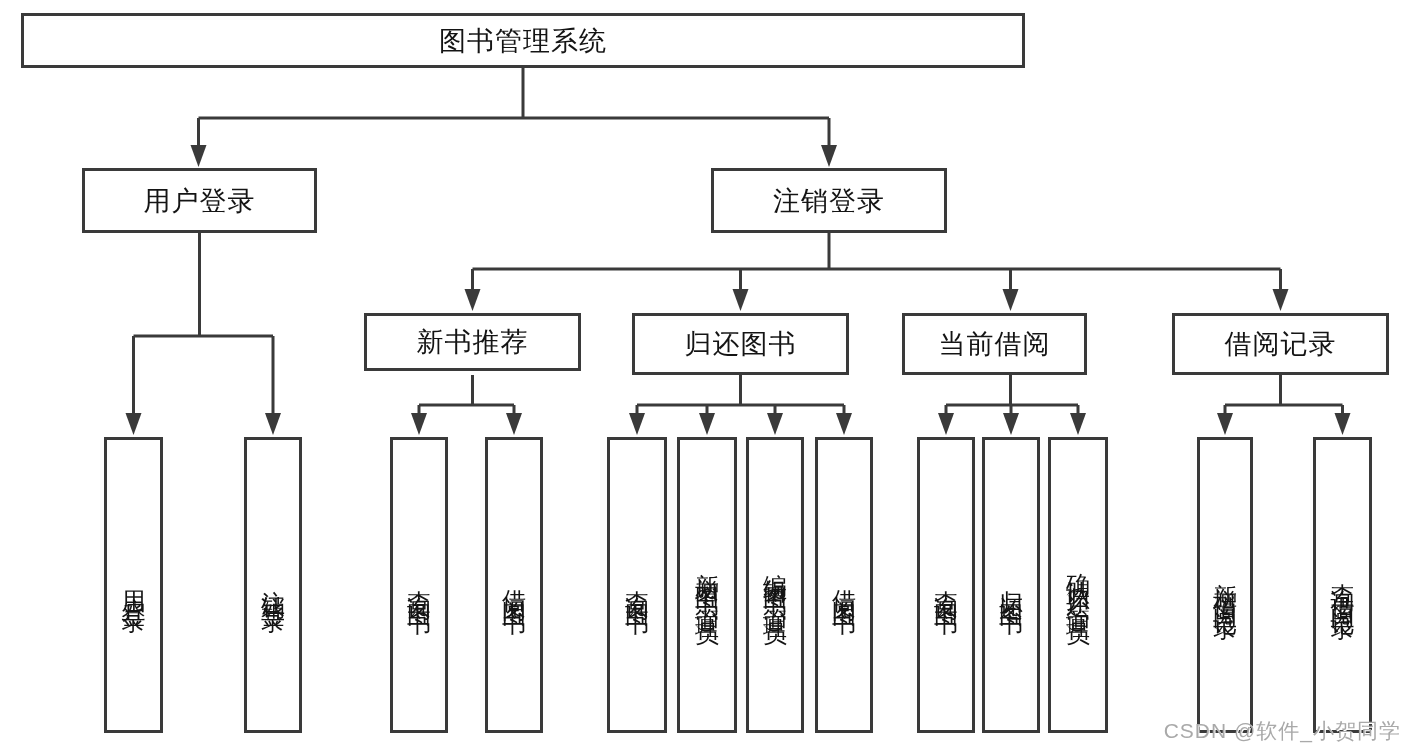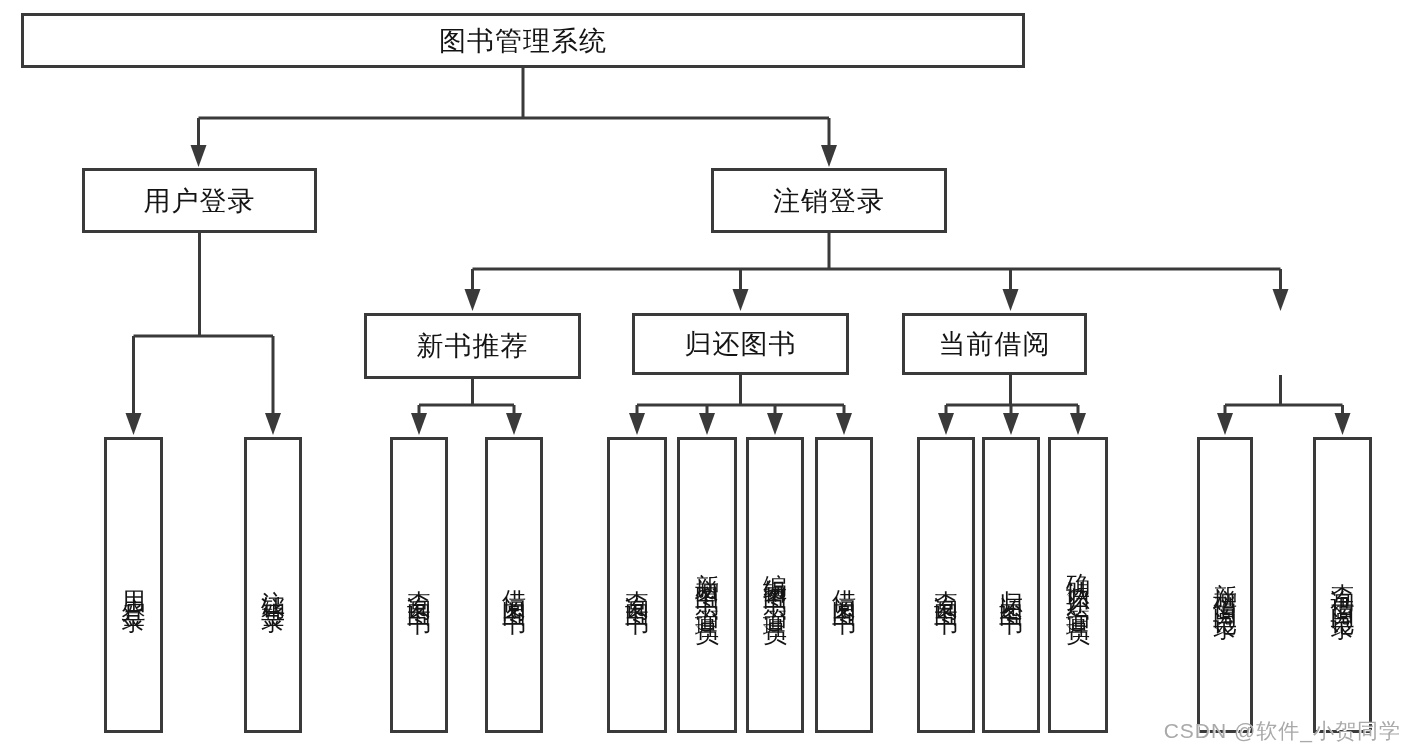--- a/index.html
+++ b/index.html
@@ -87,28 +87,31 @@
     <span class="lbl">图书管理系统</span>
   </div>
 
   <div class="node h" style="left:82px;top:168px;width:235px;height:65px">
     <span class="lbl">用户登录</span>
   </div>
   <div class="node h" style="left:711px;top:168px;width:236px;height:65px">
     <span class="lbl">注销登录</span>
   </div>
 
-  <div class="node h" style="left:364px;top:313px;width:217px;height:66px">
+  <div class="node h" style="left:364px;top:313px;width:217px;height:58px">
     <span class="lbl">新书推荐</span>
   </div>
   <div class="node h" style="left:632px;top:313px;width:217px;height:62px">
     <span class="lbl">归还图书</span>
   </div>
   <div class="node h" style="left:902px;top:313px;width:185px;height:62px">
     <span class="lbl">当前借阅</span>
+  </div>
+  <div class="node h" style="left:1172px;top:313px;width:217px;height:62px">
+    <span class="lbl">借阅记录</span>
   </div>
 
   <div class="node v" style="left:104px;top:437px;width:59px;height:296px">
     <span class="lbl">用户登录</span>
   </div>
   <div class="node v" style="left:244px;top:437px;width:58px;height:296px">
     <span class="lbl">注销登录</span>
   </div>
 
   <div class="node v" style="left:390px;top:437px;width:58px;height:296px">

